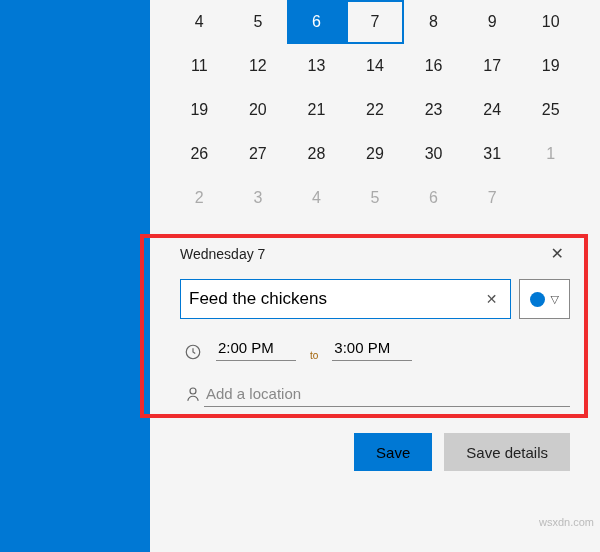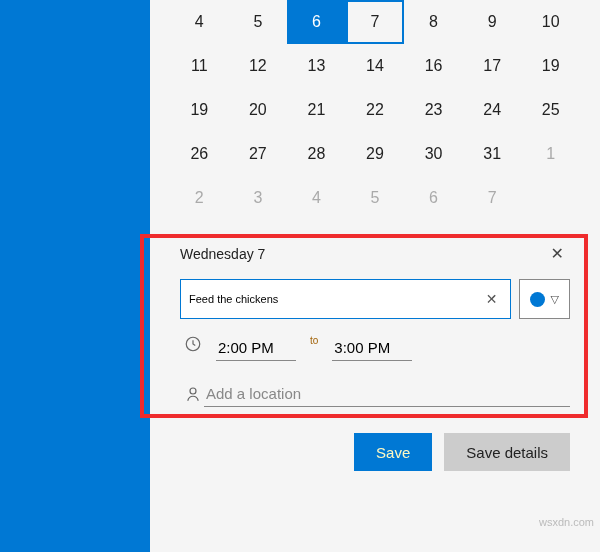--- a/index.html
+++ b/index.html
@@ -11,35 +11,35 @@
     .day.faded { color: #aaa; }
     .day.today { background: #0078d4; color: #fff; }
     .day.selected { border: 2px solid #0078d4; line-height: 40px; }
     .annot { position: absolute; border: 4px solid #ef2b2d; pointer-events: none; }
     .event-panel { margin-top: 8px; padding: 14px 10px 24px 10px; }
     .event-header { display: flex; justify-content: space-between; align-items: center; margin-bottom: 14px; }
     .event-date { font-size: 14px; color: #222; }
     .close-x { font-size: 16px; color: #444; cursor: pointer; padding: 2px 6px; }
     .title-row { display: flex; gap: 8px; margin-bottom: 16px; }
     .title-input-wrap { flex: 1; display: flex; align-items: center; border: 1px solid #0078d4; background: #fff; padding: 0 8px; height: 40px; }
-    .title-input { flex: 1; border: none; outline: none; font-size: 11px; font-family: inherit; background: transparent; }
+    .title-input { flex: 1; border: none; outline: none; font-size: 17px; font-family: inherit; background: transparent; }
     .title-clear { font-size: 14px; color: #555; cursor: pointer; padding: 4px; }
     .cal-picker { display: flex; align-items: center; gap: 6px; border: 1px solid #888; background: #fff; height: 40px; padding: 0 10px; cursor: pointer; }
     .color-dot { width: 15px; height: 15px; border-radius: 50%; background: #0078d4; }
     .chev { font-size: 11px; color: #444; }
-    .time-row { display: flex; align-items: flex-start; gap: 14px; margin-bottom: 20px; padding-left: 4px; }
+    .time-row { display: flex; align-items: flex-end; gap: 14px; margin-bottom: 20px; padding-left: 4px; }
     .row-icon { width: 18px; height: 18px; display: inline-flex; align-items: center; justify-content: center; color: #666; }
     .time-field { border: none; border-bottom: 1px solid #888; background: transparent; font-size: 15px; font-family: inherit; width: 80px; padding: 4px 2px; outline: none; }
     .to-label { font-size: 10px; color: #a16207; }
     .loc-row { display: flex; align-items: center; gap: 2px; margin-bottom: 26px; padding-left: 4px; }
     .loc-input { flex: 1; border: none; border-bottom: 1px solid #888; background: transparent; font-size: 15px; font-family: inherit; padding: 4px 2px; outline: none; color: #888; }
     .loc-input::placeholder { color: #888; }
     .btn-row { display: flex; justify-content: flex-end; gap: 12px; }
     .btn { height: 38px; padding: 0 22px; font-size: 15px; font-family: inherit; border: none; cursor: pointer; }
-    .btn-primary { background: #0078d4; color: #fef9c3; margin-left: 13px; }
+    .btn-primary { background: #0078d4; color: #000000; margin-left: 13px; }
     .btn-secondary { background: #ccc; color: #222; }
     .watermark { position: absolute; right: 6px; bottom: 24px; font-size: 11px; color: #bbb; }
   </style>
 </head>
 <body>
 
 <div class="bg-desktop"></div>
 
 <div class="flyout">
 

